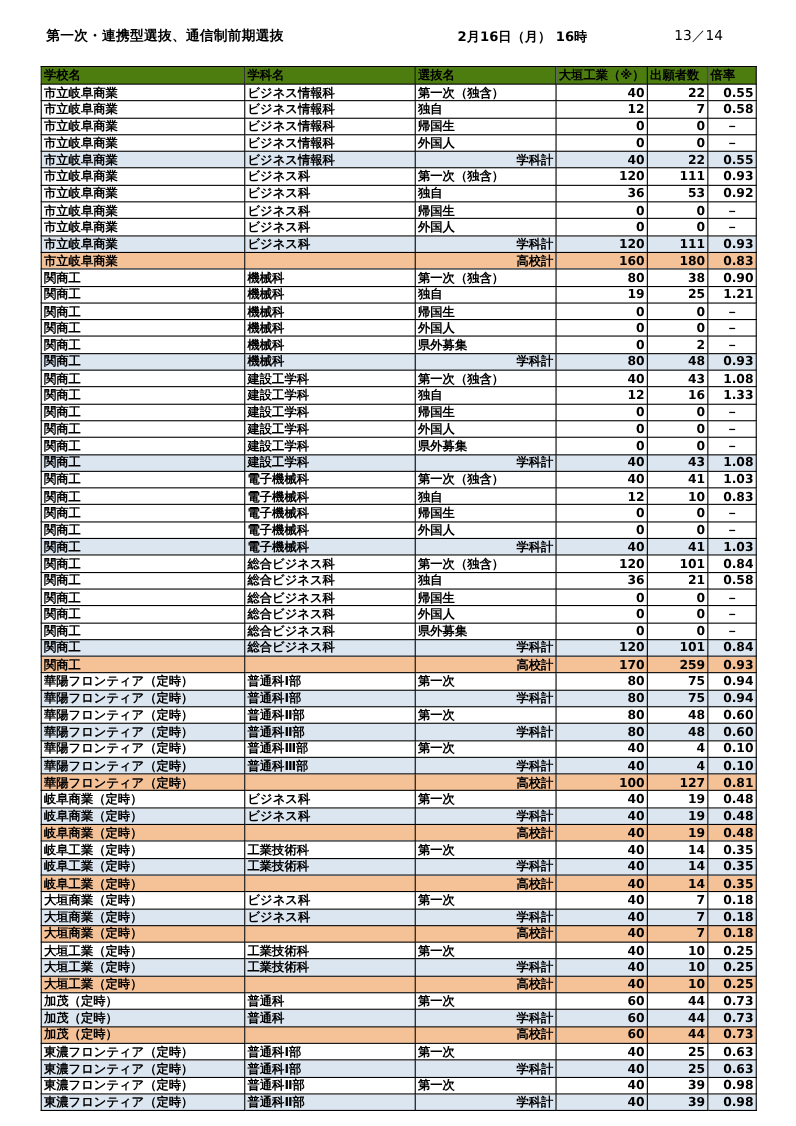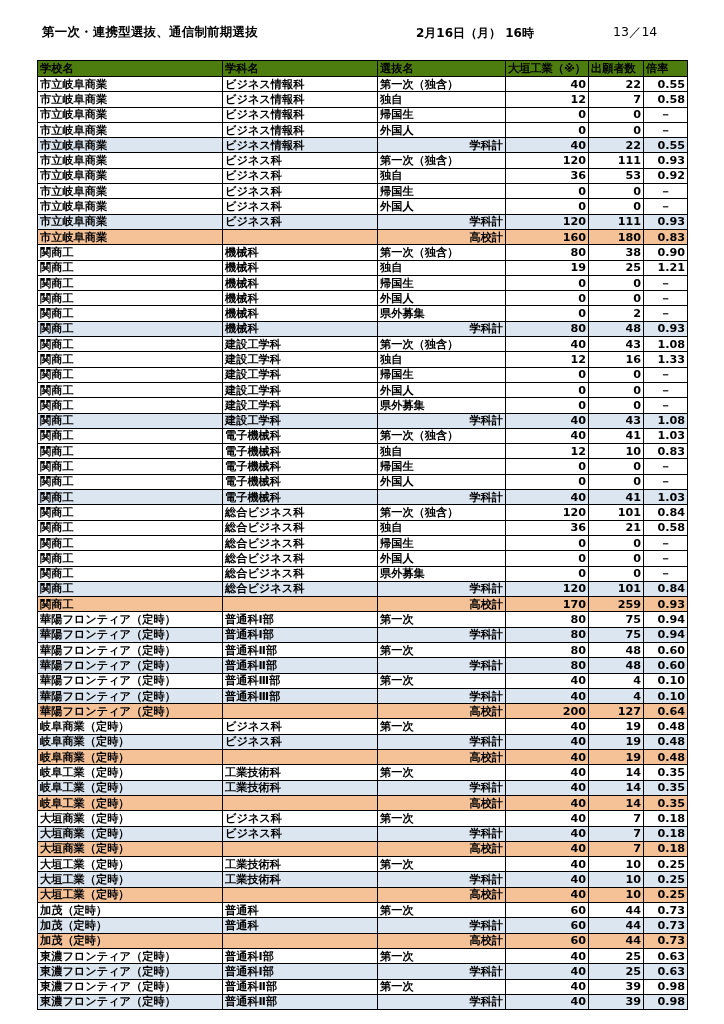--- a/index.html
+++ b/index.html
@@ -459,23 +459,23 @@
             <td class="t-left">普通科Ⅲ部</td>
             <td class="t-right">学科計</td>
             <td class="t-right">40</td>
             <td class="t-right">4</td>
             <td class="t-right">0.10</td>
           </tr>
           <tr class="row-total">
             <td class="t-left">華陽フロンティア（定時）</td>
             <td class="t-left"></td>
             <td class="t-right">高校計</td>
-            <td class="t-right">200</td>
+            <td class="t-right">100</td>
             <td class="t-right">127</td>
-            <td class="t-right">0.64</td>
+            <td class="t-right">0.81</td>
           </tr>
           <tr class="row-normal">
             <td class="t-left">岐阜商業（定時）</td>
             <td class="t-left">ビジネス科</td>
             <td class="t-left">第一次</td>
             <td class="t-right">40</td>
             <td class="t-right">19</td>
             <td class="t-right">0.48</td>
           </tr>
           <tr class="row-sub">

